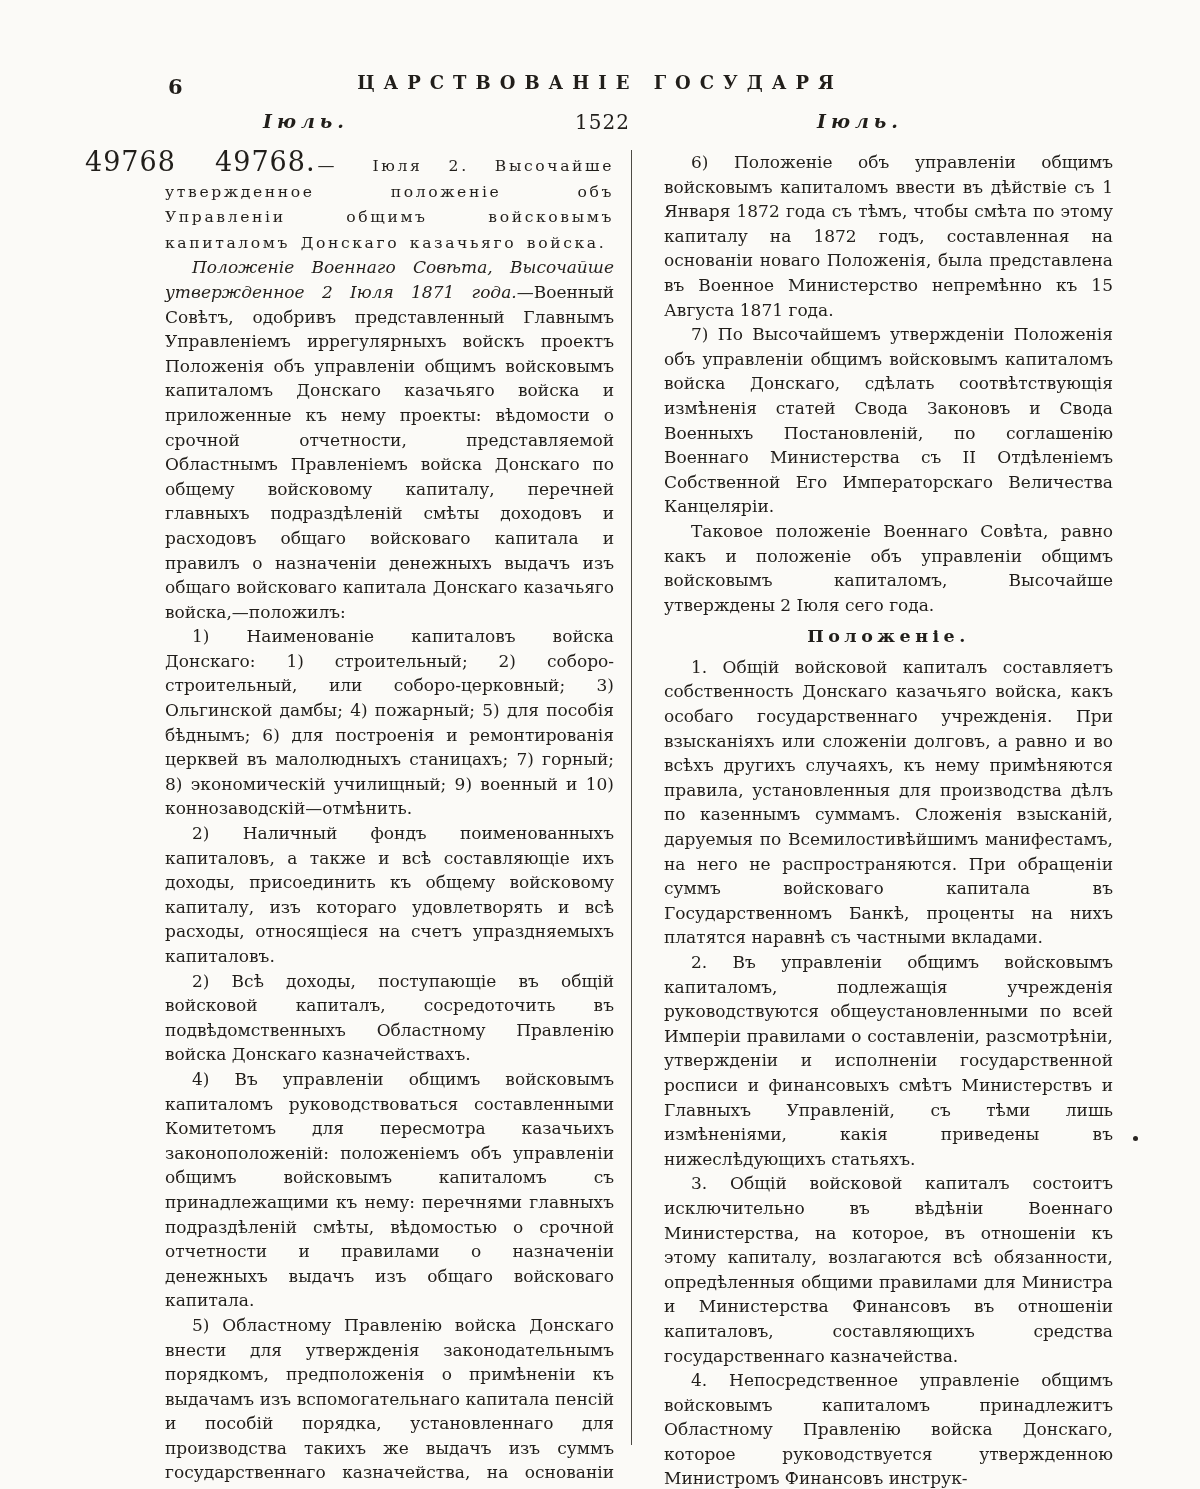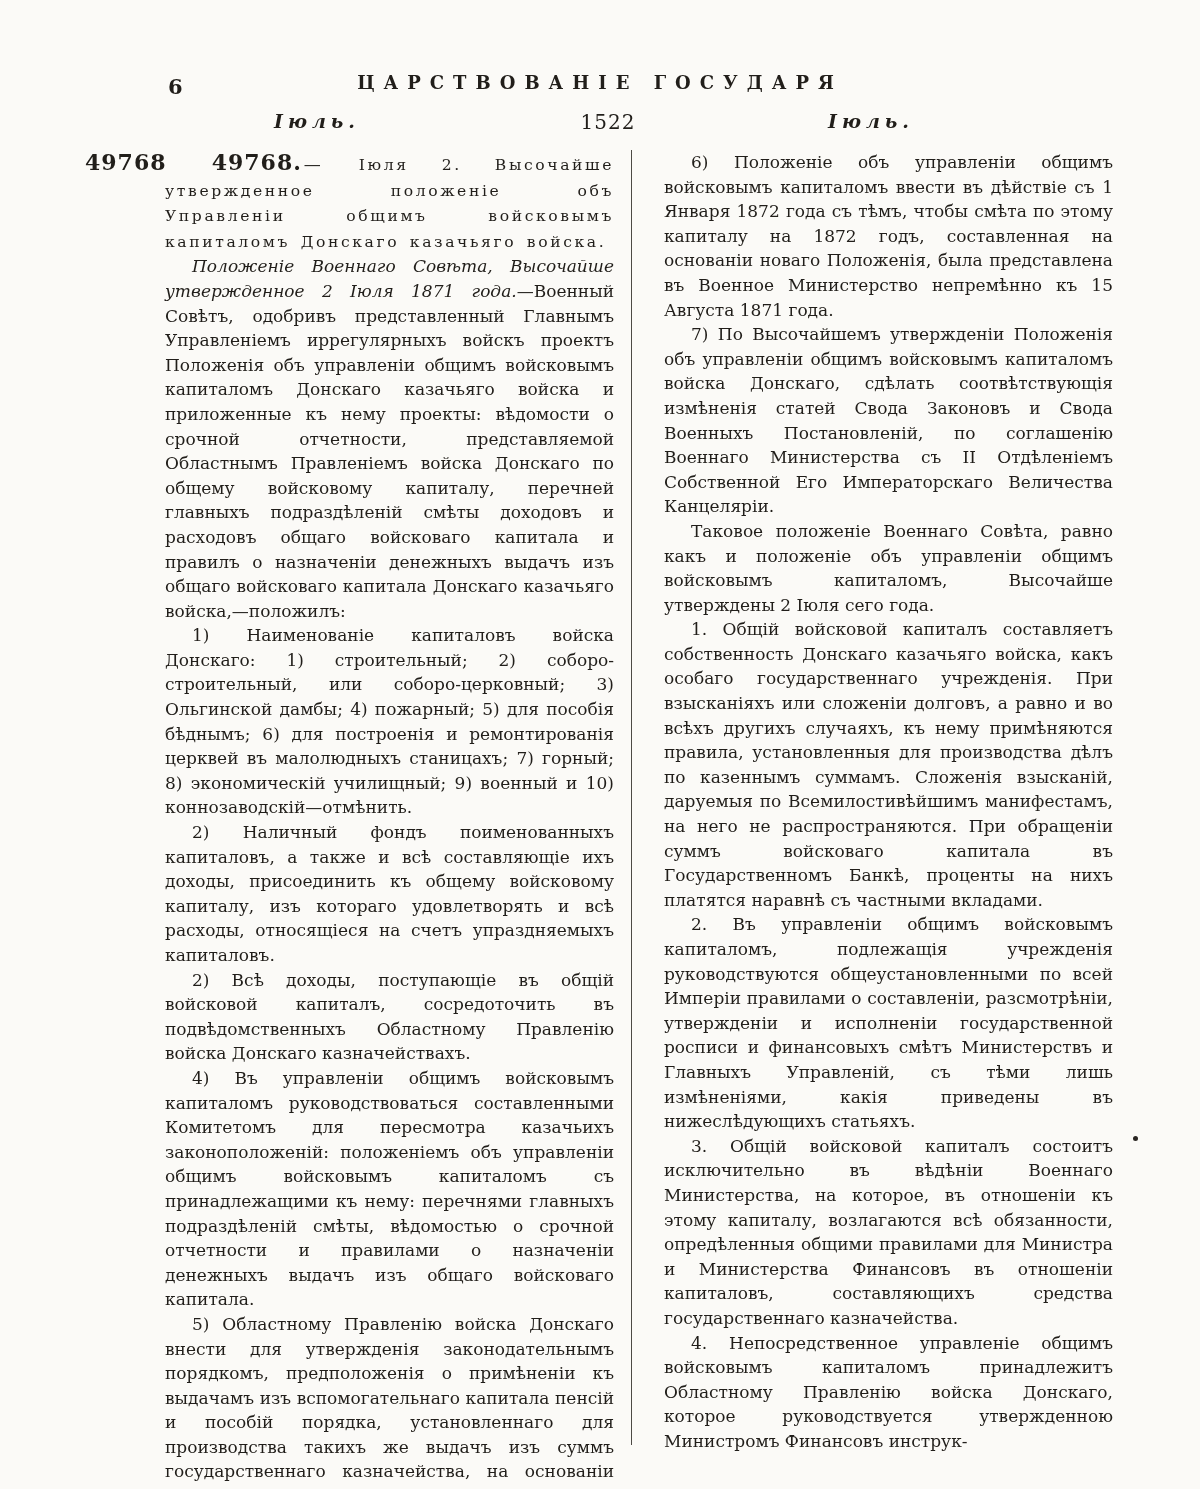--- a/index.html
+++ b/index.html
@@ -20,21 +20,21 @@
     position:absolute; left:168px; top:74px;
     font-size:21px; font-weight:bold;
   }
   .running-title {
     position:absolute; left:0; right:0; top:72px;
     text-align:center;
     font-size:18px; font-weight:bold;
     letter-spacing:9px;
   }
   .date-row {
-    position:absolute; left:16px; right:0; top:110px;
+    position:absolute; left:5px; right:0; top:110px;
     height:28px; font-size:19px;
   }
   .month-left {
     position:absolute; left:258px;
     font-style:italic; letter-spacing:5px; font-weight:bold;
   }
   .year-center {
     position:absolute; left:0; right:0; text-align:center;
     font-size:20px; letter-spacing:1px;
   }
@@ -60,22 +60,22 @@
   .divider {
     width:1px; background:#4d4a45;
     height:1295px;
     margin-left:17px;
   }
   .para { text-indent:27px; }
   .para em { font-style:italic; }
   
   .entry { text-indent:-80px; }
   .act-number {
-    font-weight:bold;
-    font-size:22px;
+    font-weight:normal;
+    font-size:27px;
     letter-spacing:1px;
     word-spacing:14px;
     white-space:nowrap;
   }
   .entry .dash { padding:0 2px; }
   .gesperrt {
     letter-spacing:2.6px;
     word-spacing:3px;
     font-size:15.6px;
     margin-left:36px;
@@ -122,20 +122,21 @@
       <p class="para">4) Въ управленіи общимъ войсковымъ капиталомъ руководствоваться составленными Комитетомъ для пересмотра казачьихъ законоположеній: положеніемъ объ управленіи общимъ войсковымъ капиталомъ съ принадлежащими къ нему: перечнями главныхъ подраздѣленій смѣты, вѣдомостью о срочной отчетности и правилами о назначеніи денежныхъ выдачъ изъ общаго войсковаго капитала.</p>
       <p class="para">5) Областному Правленію войска Донскаго внести для утвержденія законодательнымъ порядкомъ, предположенія о примѣненіи къ выдачамъ изъ вспомогательнаго капитала пенсій и пособій порядка, установленнаго для производства такихъ же выдачъ изъ суммъ государственнаго казначейства, на основаніи приложенія 2 къ статьѣ 120 утвержденной Министромъ Финансовъ инструкціи казначействамъ.</p>
     </div>
 
     <div class="divider"></div>
 
     <div class="col right">
       <p class="para">6) Положеніе объ управленіи общимъ войсковымъ капиталомъ ввести въ дѣйствіе съ 1 Января 1872 года съ тѣмъ, чтобы смѣта по этому капиталу на 1872 годъ, составленная на основаніи новаго Положенія, была представлена въ Военное Министерство непремѣнно къ 15 Августа 1871 года.</p>
       <p class="para">7) По Высочайшемъ утвержденіи Положенія объ управленіи общимъ войсковымъ капиталомъ войска Донскаго, сдѣлать соотвѣтствующія измѣненія статей Свода Законовъ и Свода Военныхъ Постановленій, по соглашенію Военнаго Министерства съ II Отдѣленіемъ Собственной Его Императорскаго Величества Канцеляріи.</p>
       <p class="para">Таковое положеніе Военнаго Совѣта, равно какъ и положеніе объ управленіи общимъ войсковымъ капиталомъ, Высочайше утверждены 2 Іюля сего года.</p>
+      <h3 class="section-heading">Положеніе.</h3>
       <p class="para">1. Общій войсковой капиталъ составляетъ собственность Донскаго казачьяго войска, какъ особаго государственнаго учрежденія. При взысканіяхъ или сложеніи долговъ, а равно и во всѣхъ другихъ случаяхъ, къ нему примѣняются правила, установленныя для производства дѣлъ по казеннымъ суммамъ. Сложенія взысканій, даруемыя по Всемилостивѣйшимъ манифестамъ, на него не распространяются. При обращеніи суммъ войсковаго капитала въ Государственномъ Банкѣ, проценты на нихъ платятся наравнѣ съ частными вкладами.</p>
       <p class="para">2. Въ управленіи общимъ войсковымъ капиталомъ, подлежащія учрежденія руководствуются общеустановленными по всей Имперіи правилами о составленіи, разсмотрѣніи, утвержденіи и исполненіи государственной росписи и финансовыхъ смѣтъ Министерствъ и Главныхъ Управленій, съ тѣми лишь измѣненіями, какія приведены въ нижеслѣдующихъ статьяхъ.</p>
       <p class="para">3. Общій войсковой капиталъ состоитъ исключительно въ вѣдѣніи Военнаго Министерства, на которое, въ отношеніи къ этому капиталу, возлагаются всѣ обязанности, опредѣленныя общими правилами для Министра и Министерства Финансовъ въ отношеніи капиталовъ, составляющихъ средства государственнаго казначейства.</p>
       <p class="para">4. Непосредственное управленіе общимъ войсковымъ капиталомъ принадлежитъ Областному Правленію войска Донскаго, которое руководствуется утвержденною Министромъ Финансовъ инструк-</p>
     </div>
 
   </div>
 
   <div class="ink-speck"></div>
 

